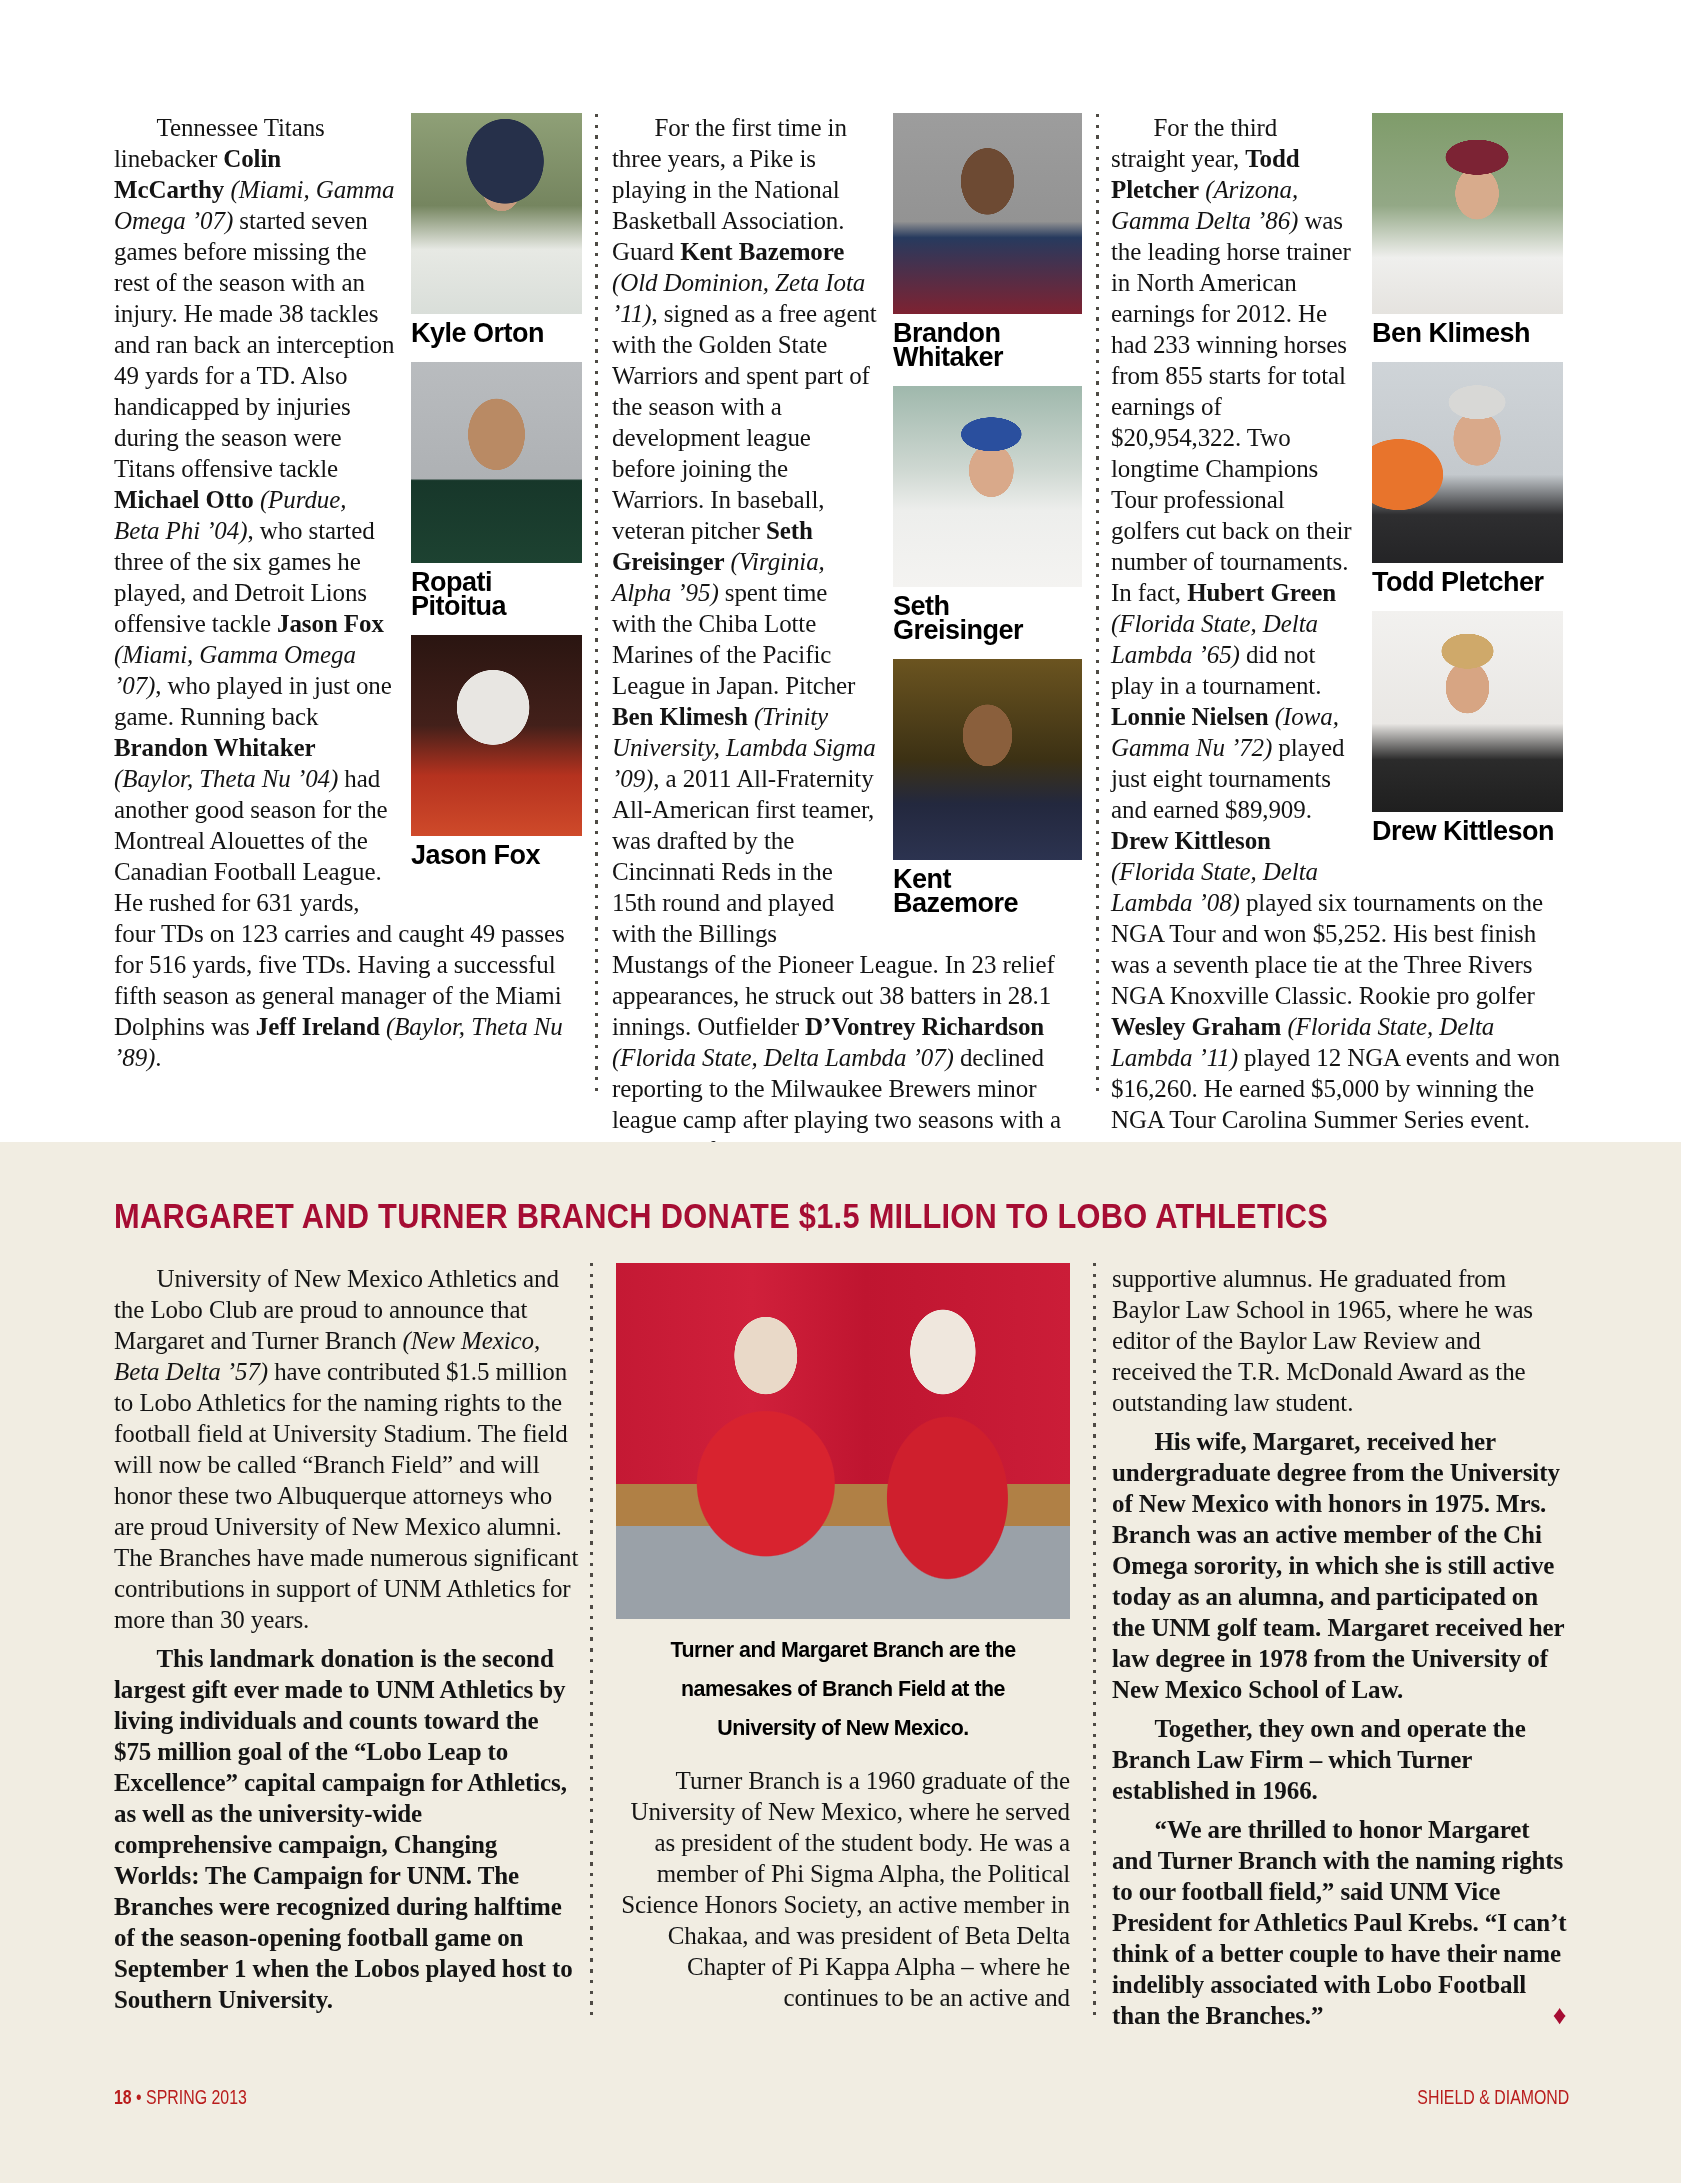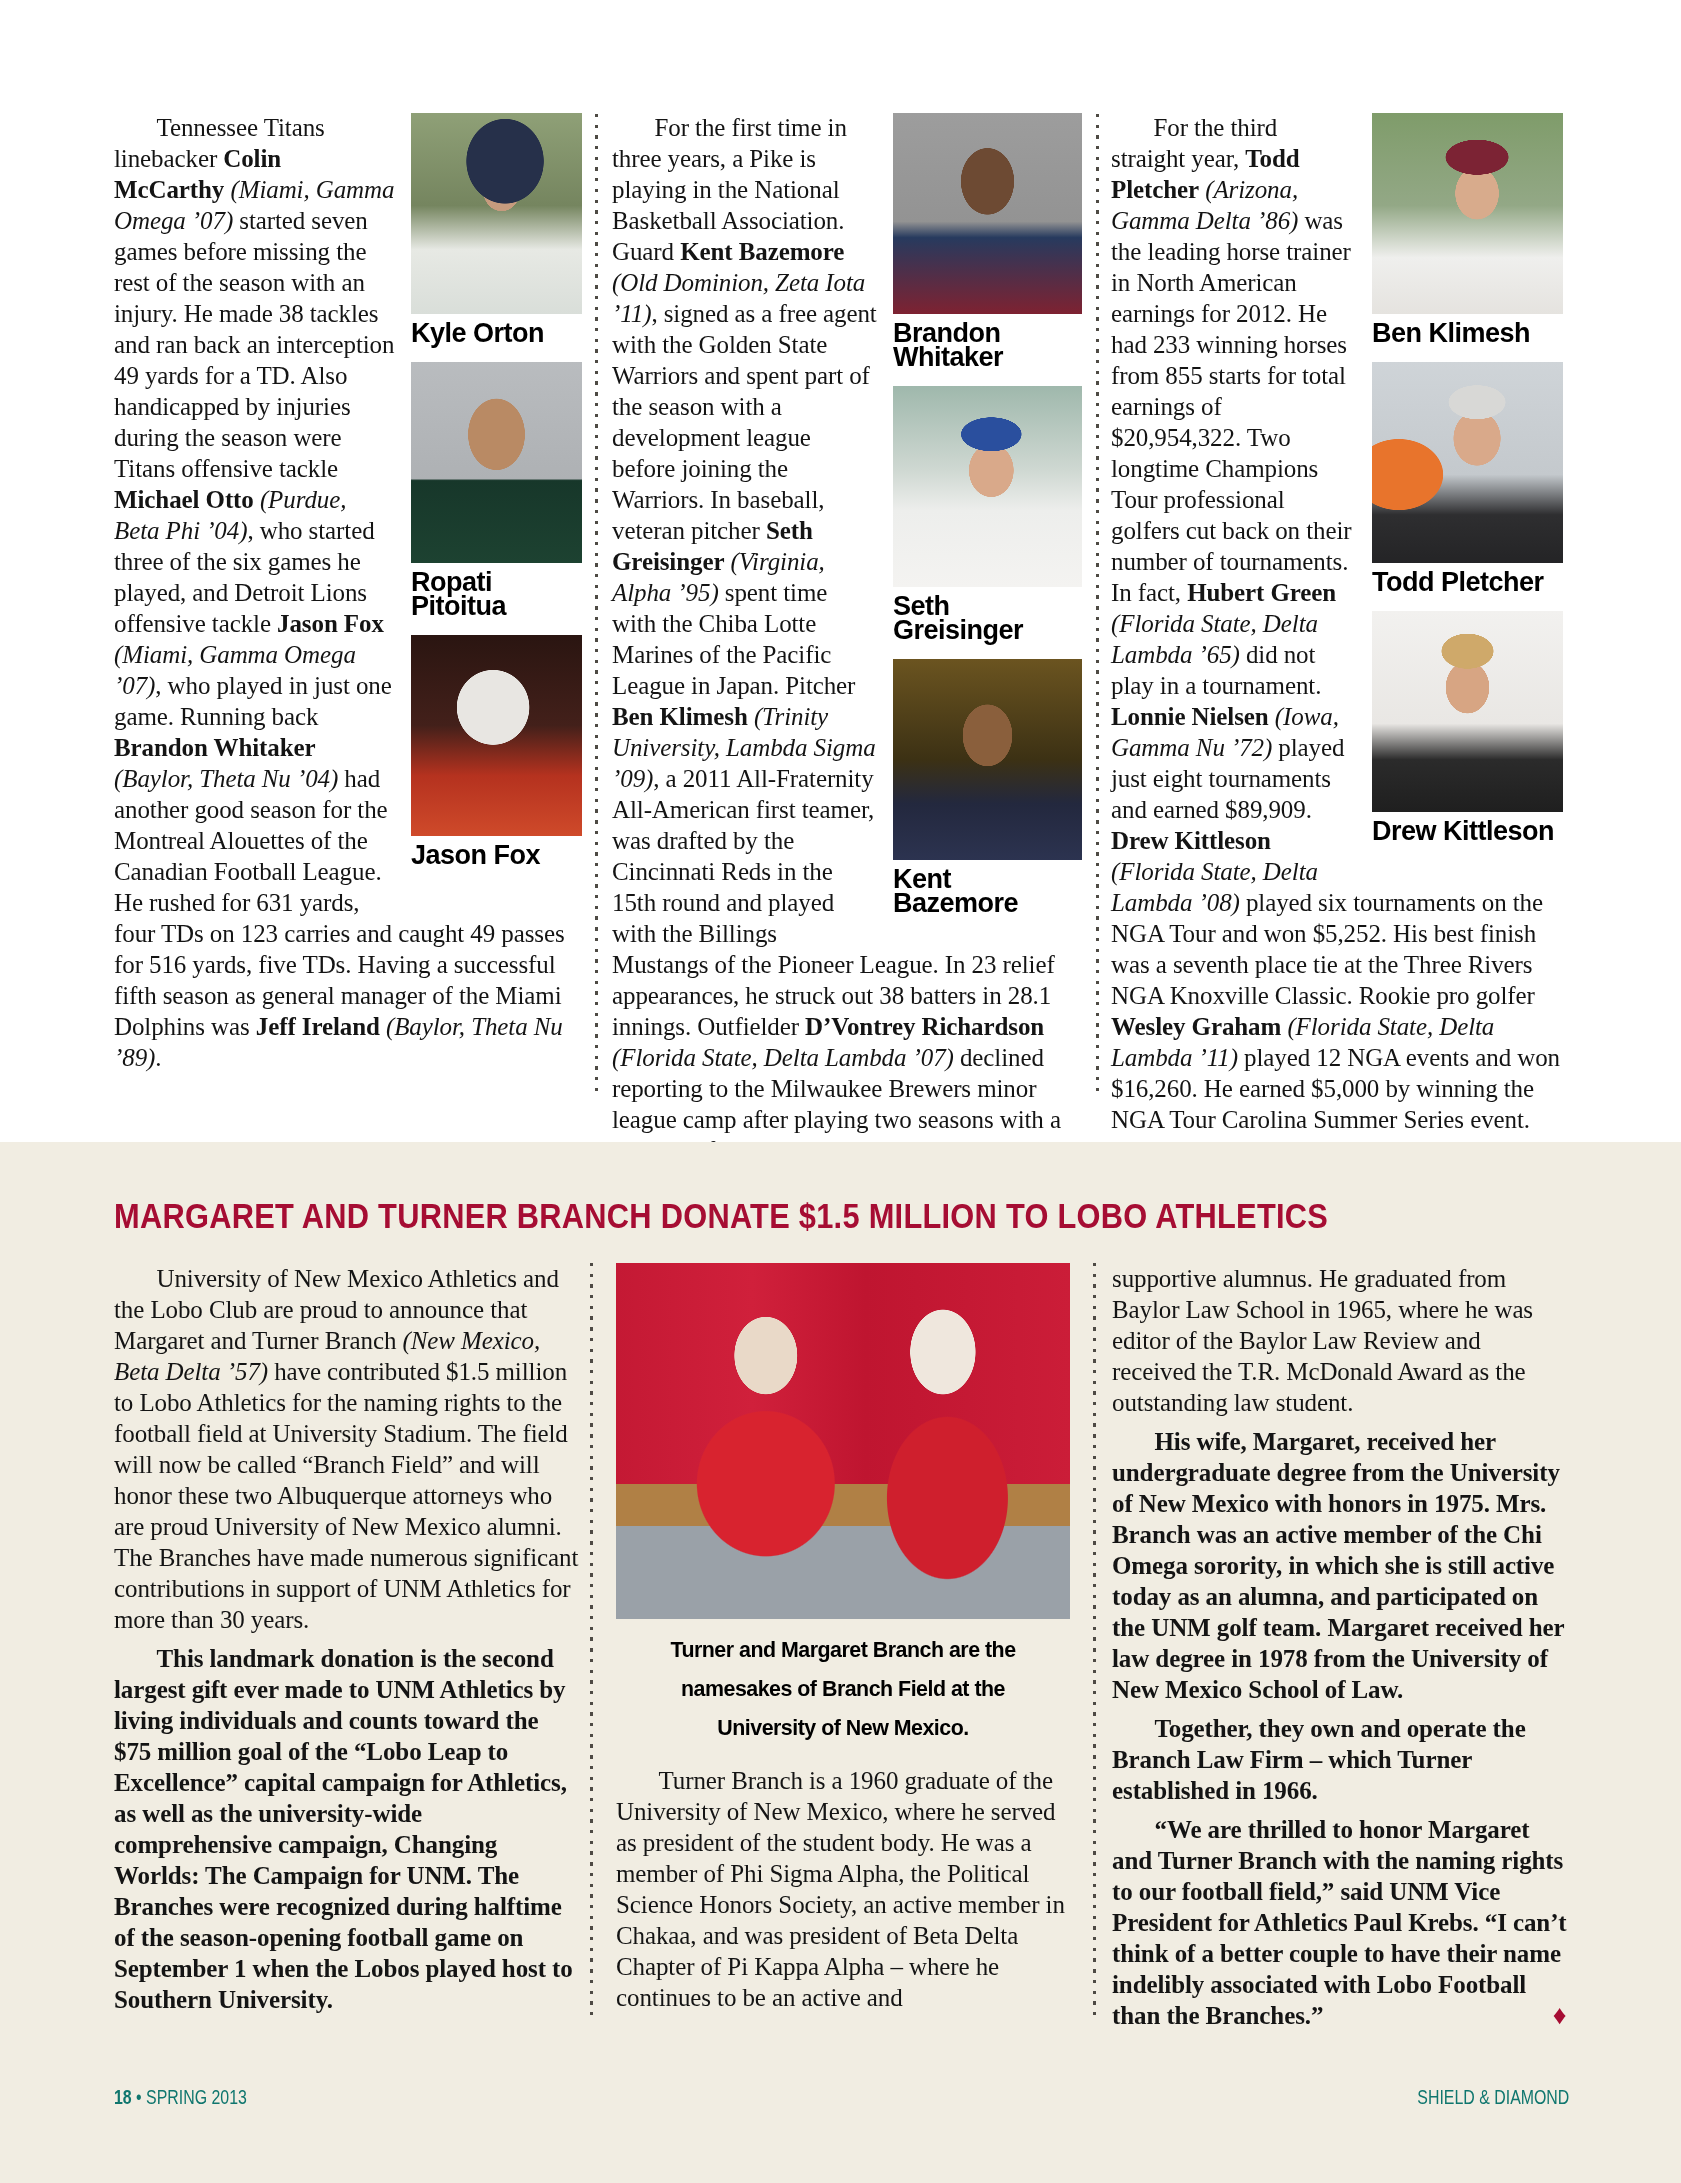--- a/index.html
+++ b/index.html
@@ -38,24 +38,24 @@
   .headline{position:absolute;left:114px;top:1196px;margin:0;white-space:nowrap;
             font-family:"Liberation Sans",sans-serif;font-weight:bold;font-size:35px;
             letter-spacing:0.3px;color:#a60d33;transform:scaleX(0.88);transform-origin:left center;}
   .bcol{position:absolute;top:1263px;}
   .bcol1{left:114px;width:466px;}
   .bcol2{left:616px;width:454px;}
   .bcol3{left:1112px;width:457px;}
   .bigfig{margin:0;}
   .bigfig .ph{height:356px;}
   .bigfig figcaption{text-align:center;font-size:21.4px;line-height:39px;margin:12px auto 0;width:88%;}
-  .bcol2 .bodytext{margin-top:16px;}
+  .bcol2 .bodytext{margin-top:16px;text-align:right;}
   
   .footer{position:absolute;left:114px;right:112px;top:2086px;height:31px;
-          font-family:"Liberation Sans",sans-serif;font-size:19.4px;color:#0f766e;}
+          font-family:"Liberation Sans",sans-serif;font-size:19.4px;color:#b91c1c;}
   .f-left{position:absolute;left:0;top:0;transform:scaleX(0.82);transform-origin:left center;white-space:nowrap;}
   .f-right{position:absolute;right:0;top:0;transform:scaleX(0.82);transform-origin:right center;white-space:nowrap;}
   .f-num{font-weight:bold;}
   
   .ph-kyle-orton-photo{background:
     radial-gradient(ellipse 64px 70px at 55% 24%,#26304a 0 60%,transparent 61%),
     radial-gradient(ellipse 31px 36px at 53% 38%,#c69b7e 0 60%,transparent 61%),
     linear-gradient(180deg,#8fa077 0%,#75855f 46%,#e7e9e4 68%,#d9ded9 100%);}
   .ph-ropati-pitoitua-photo{background:
     radial-gradient(ellipse 47px 59px at 50% 36%,#b98a64 0 60%,transparent 61%),

